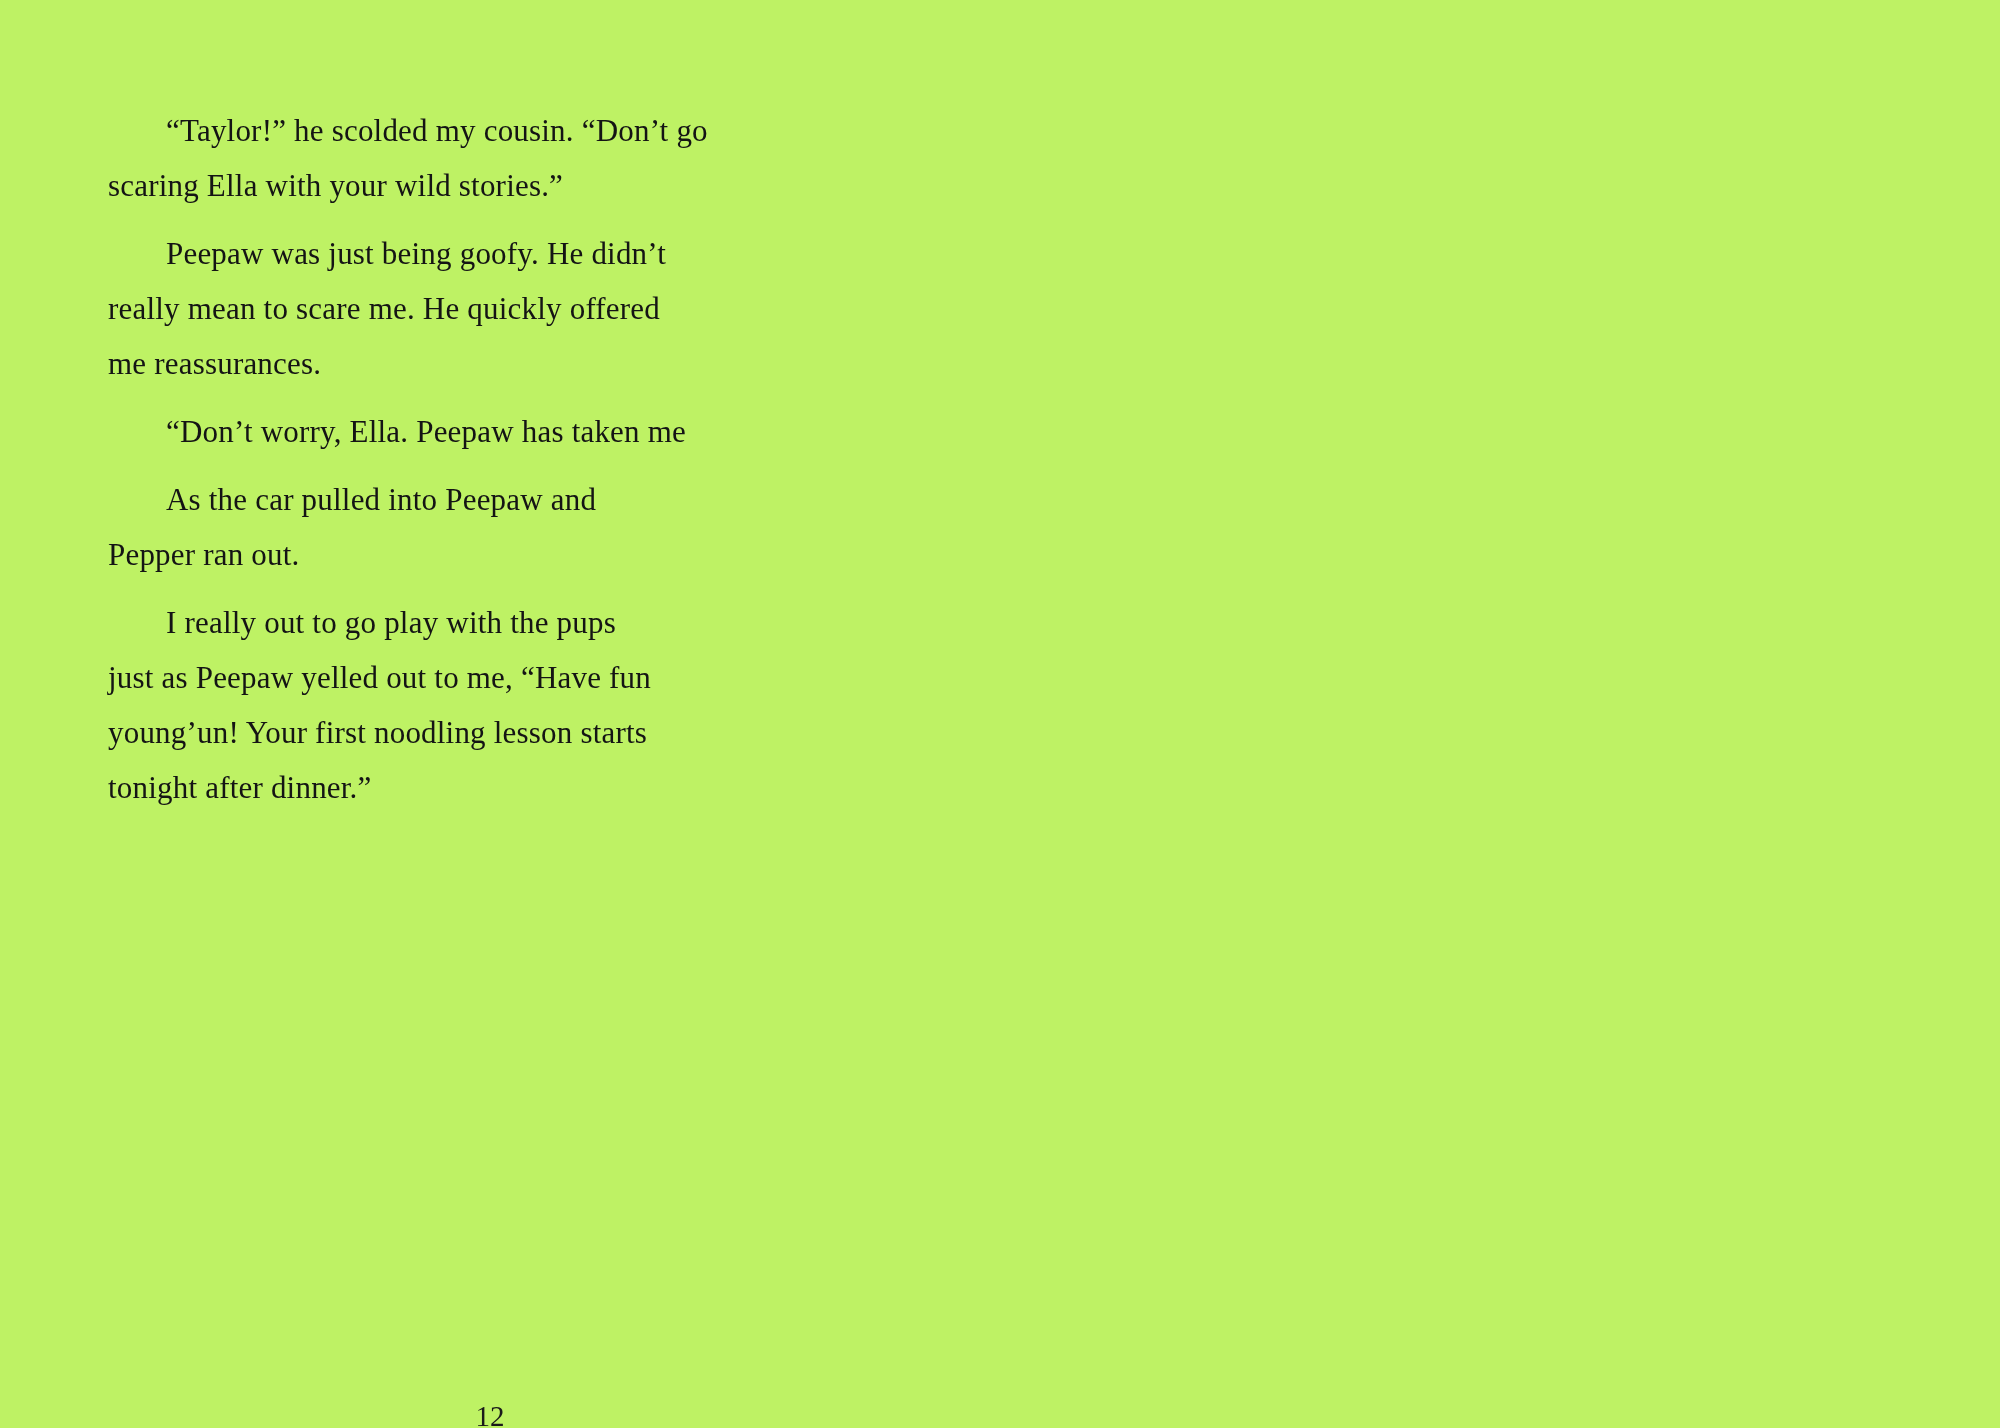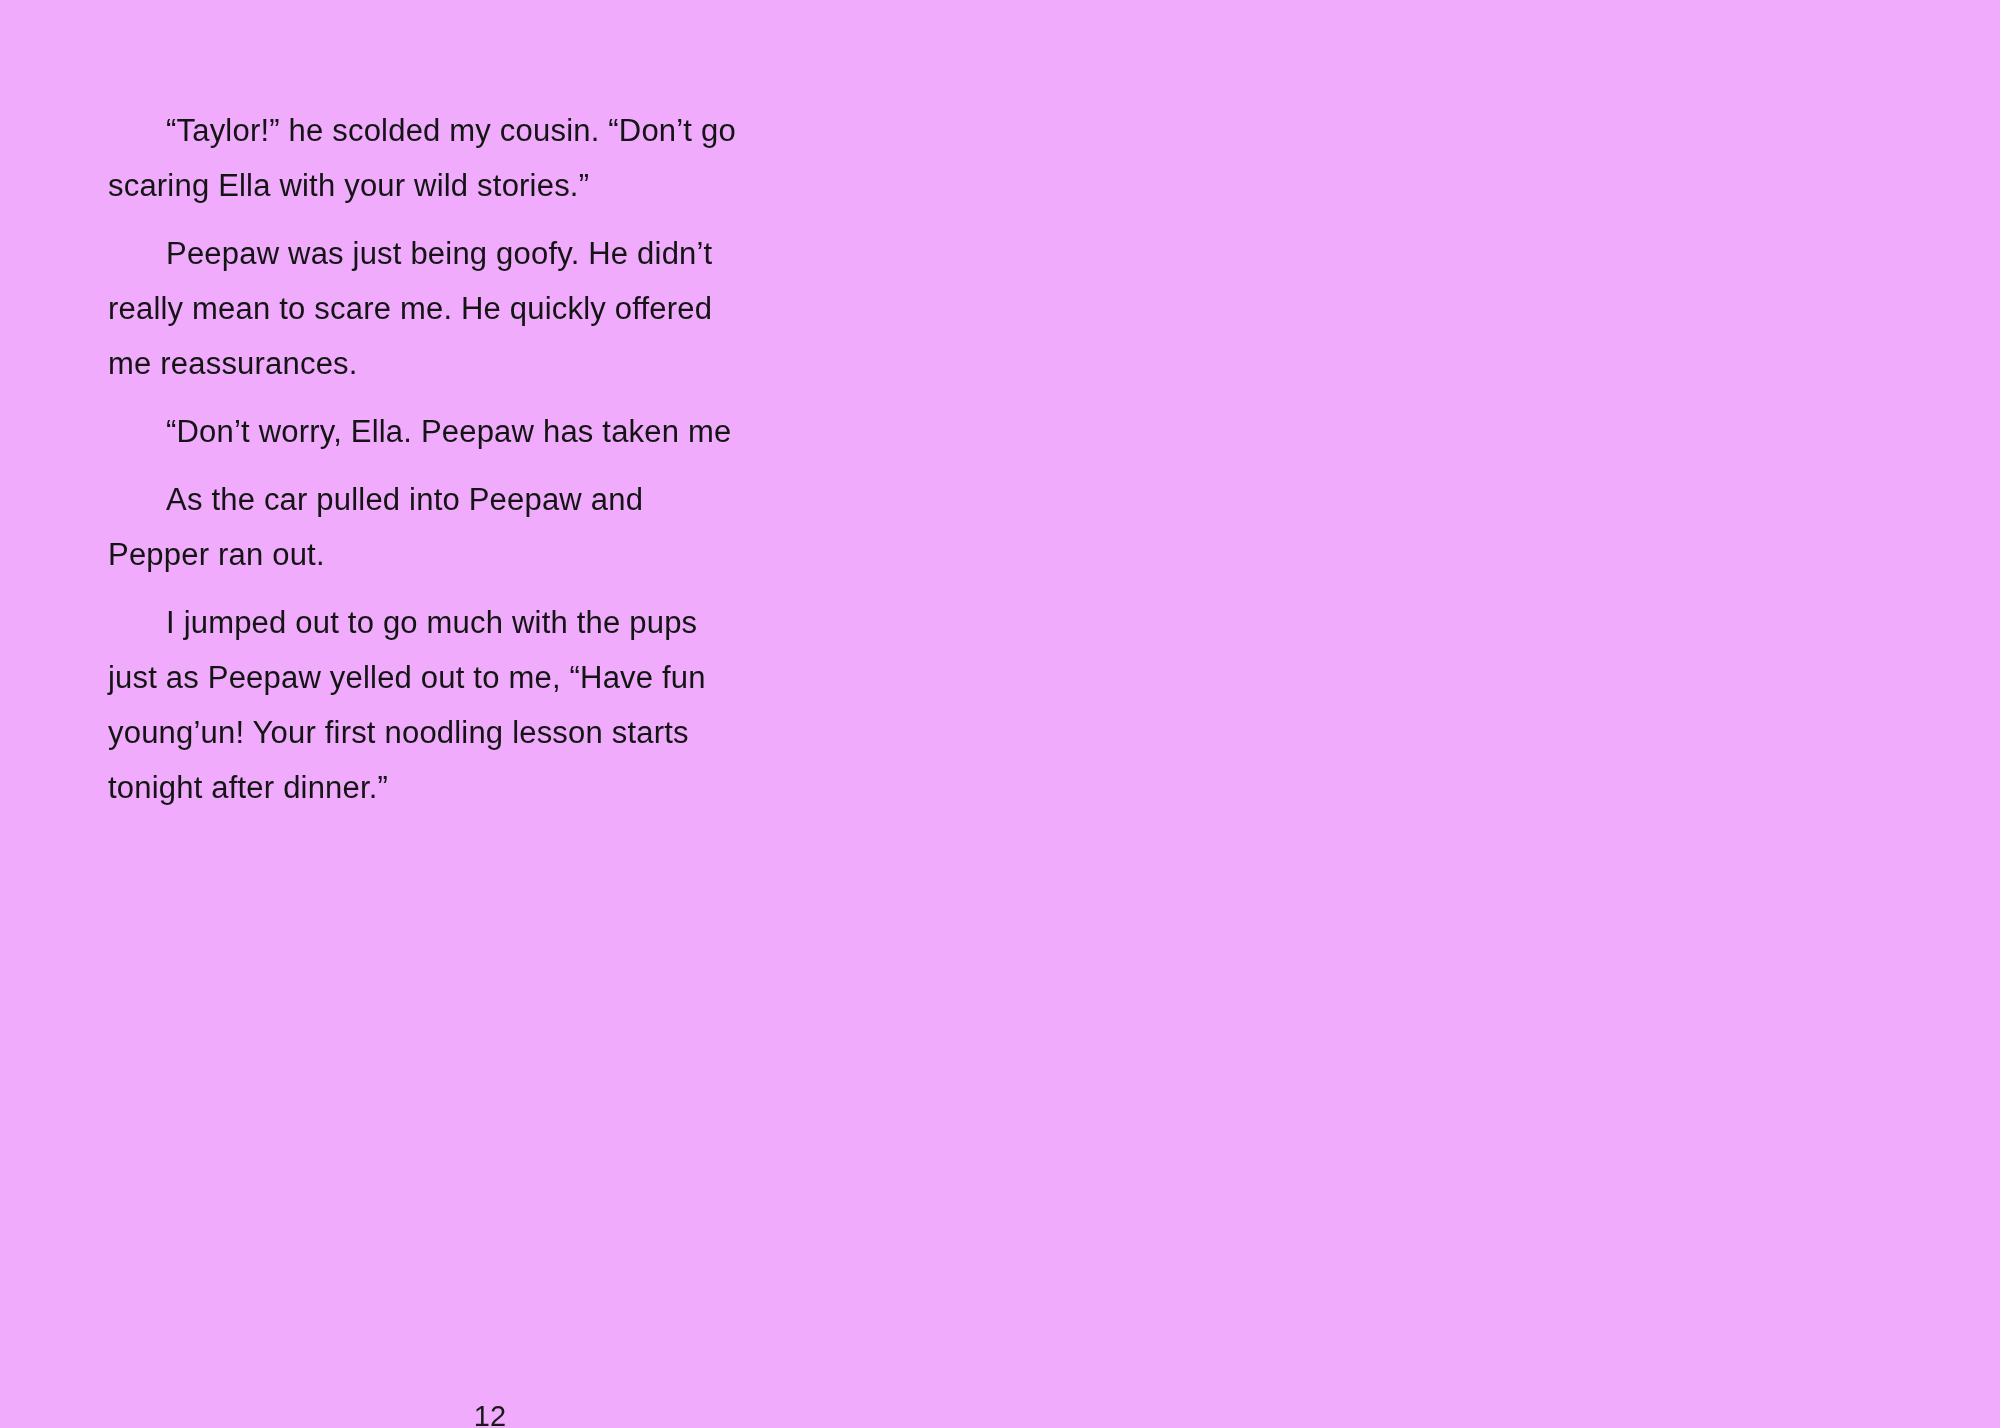--- a/index.html
+++ b/index.html
@@ -4,23 +4,23 @@
 <style>
   html, body {
     margin: 0;
     padding: 0;
     background: #ffffff;
   }
   #spread {
     position: relative;
     width: 2000px;
     height: 1428px;
-    background: #f0abfc;
+    background: #bef264;
     overflow: hidden;
-    font-family: Liberation Sans, sans-serif;
+    font-family: Liberation Serif, serif;
     color: #141414;
   }
   .page {
     position: absolute;
     top: 0;
     width: 1000px;
     height: 1428px;
   }
   #page-left  { left: 0; }
   #page-right { left: 1000px; }
@@ -68,21 +68,21 @@
           <div class="line">me reassurances.</div>
         </div>
         <div class="paragraph">
           <div class="line first">“Don’t worry, Ella. Peepaw has taken me</div>
         </div>
         <div class="paragraph">
           <div class="line first">As the car pulled into Peepaw and</div>
           <div class="line">Pepper ran out.</div>
         </div>
         <div class="paragraph">
-          <div class="line first">I jumped out to go much with the pups</div>
+          <div class="line first">I really out to go play with the pups</div>
           <div class="line">just as Peepaw yelled out to me, “Have fun</div>
           <div class="line">young’un! Your first noodling lesson starts</div>
           <div class="line">tonight after dinner.”</div>
         </div>
       </div>
     <div class="page-number" id="page-number-left">12</div>
   </div>
 
   <div class="page" id="page-right">
     

